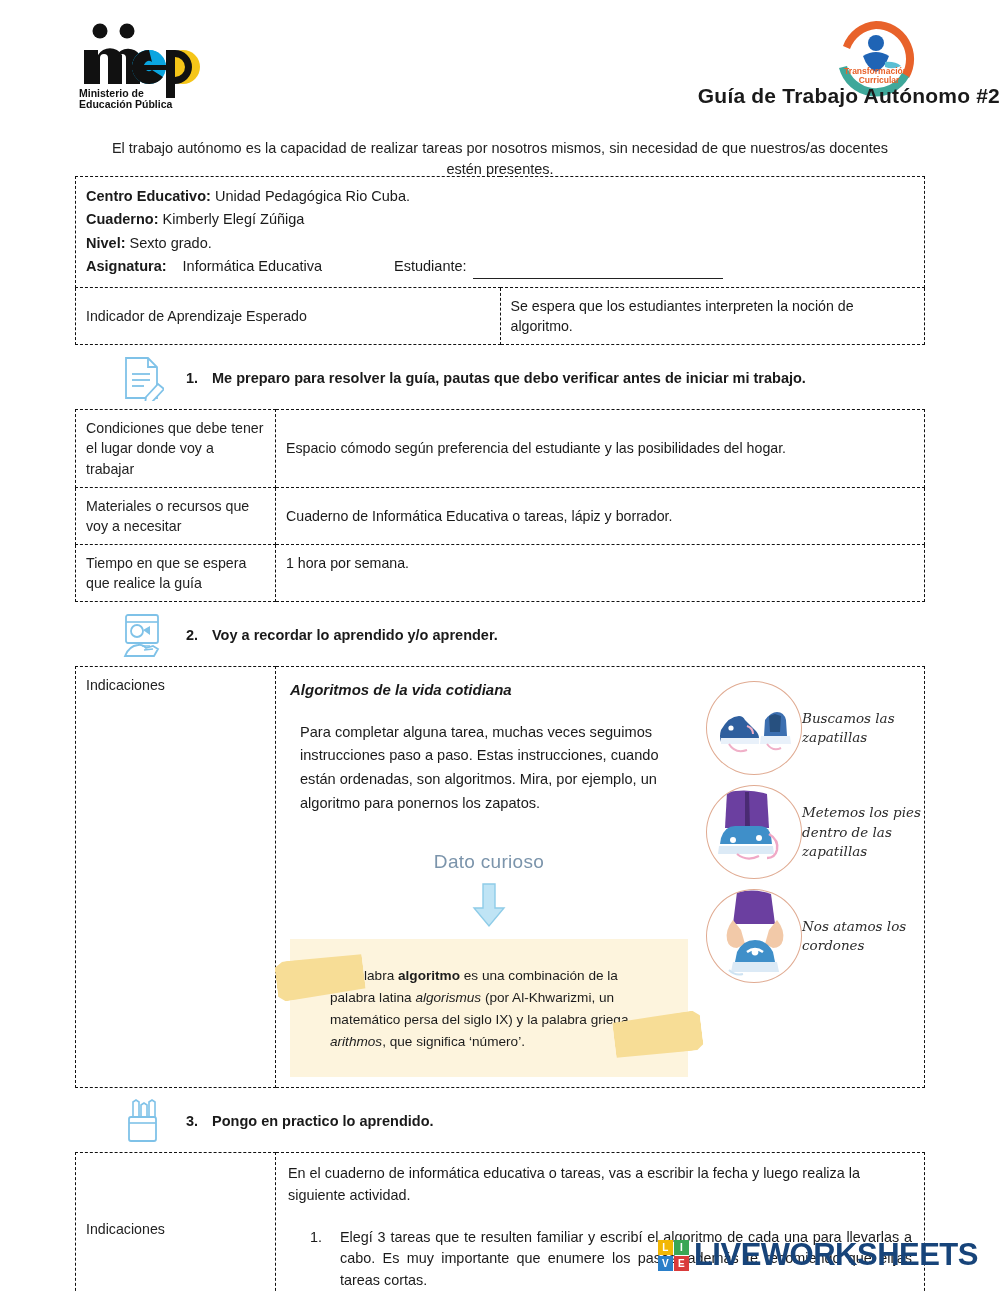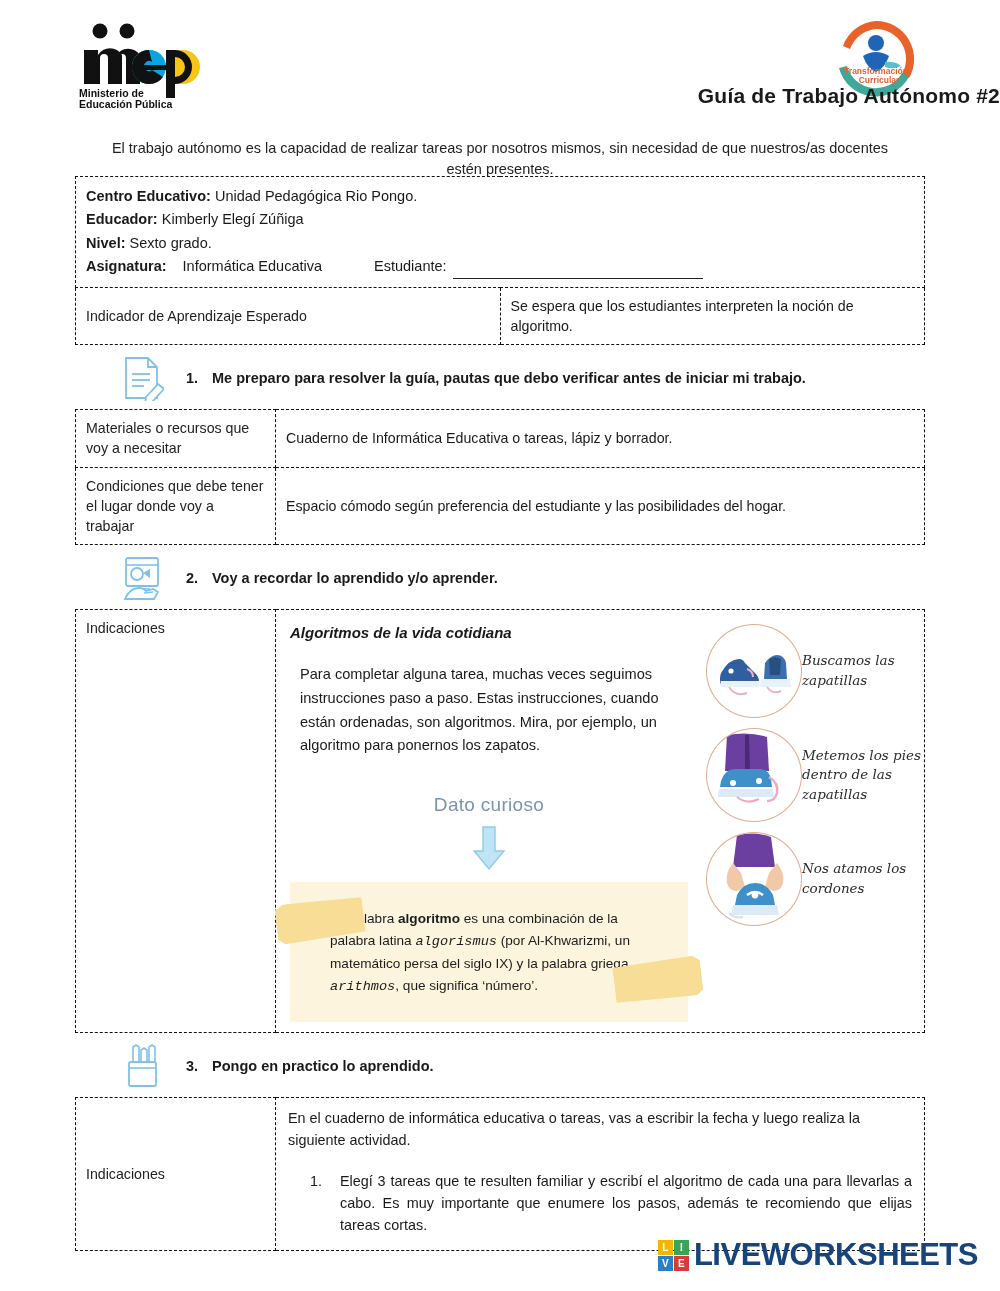--- a/index.html
+++ b/index.html
@@ -45,21 +45,21 @@
     font-size: 14.2px;
     line-height: 1.42;
   }
   .col-label { width: 200px; color: #222; }
   .col-label.mid { vertical-align: middle; }
 
   .info-cell { padding: 12px 14px 10px 14px; }
   .info-line { font-size: 14.5px; line-height: 1.62; }
   .info-line b { font-weight: bold; }
   .info-row-flex { display: flex; align-items: flex-end; }
-  .estu-label { margin-left: 52px; white-space: nowrap; }
+  .estu-label { margin-left: 72px; white-space: nowrap; }
   .estu-rule {
     display: inline-block; width: 250px;
     border-bottom: 1.3px solid #222; margin-left: 6px; height: 14px;
   }
 
   
   .section-head {
     display: flex; align-items: center;
     width: 850px; margin: 0 auto;
     padding: 10px 0 8px 0;
@@ -84,21 +84,21 @@
     max-width: 400px;
   }
   .arrow-wrap { text-align: center; max-width: 400px; margin-bottom: 6px; }
 
   .fact-box { position: relative; width: 398px; margin-top: 2px; }
   .fact-inner {
     background: #fdf4dd; padding: 26px 24px 24px 40px;
     font-size: 13.6px; line-height: 1.62; color: #1c1c1c;
   }
   .fact-inner b { font-weight: bold; }
-  .fact-inner i { font-style: italic; font-family: Liberation Mono, monospace; }
+  .fact-inner i { font-style: italic; }
   .tape { position: absolute; background: #f7dd96; }
   .tape-l { left: -14px; top: 18px; width: 88px; height: 40px; transform: rotate(-7deg);
     clip-path: polygon(0 14%, 10% 0, 100% 6%, 100% 92%, 8% 100%, 0 86%); }
   .tape-r { right: -14px; bottom: 22px; width: 88px; height: 40px; transform: rotate(-7deg);
     clip-path: polygon(0 6%, 92% 0, 100% 14%, 100% 86%, 92% 100%, 0 94%); }
 
   .s2-figs { width: 250px; flex: none; padding: 14px 4px 10px 0; }
   .fig-row { display: flex; align-items: center; margin-bottom: 10px; }
   .fig-circle {
     width: 96px; height: 94px; border-radius: 50%;
@@ -172,24 +172,24 @@
 
   <div class="intro">El trabajo autónomo es la capacidad de realizar tareas por nosotros mismos, sin necesidad de que nuestros/as docentes estén presentes.</div>
 
   <div style="margin-top:46px;">
     <table class="tbl">
       <tbody>
           <tr>
         <td colspan="2" class="info-cell">
           <div class="info-line">
             <b>Centro Educativo:</b>
-            <span>Unidad Pedagógica Rio Pongo.</span>
+            <span>Unidad Pedagógica Rio Cuba.</span>
           </div>
           <div class="info-line">
-            <b>Educador:</b>
+            <b>Cuaderno:</b>
             <span>Kimberly Elegí Zúñiga</span>
           </div>
           <div class="info-line">
             <b>Nivel:</b>
             <span>Sexto grado.</span>
           </div>
           <div class="info-line info-row-flex">
             <b>Asignatura:</b>
             <span style="margin-left:16px">Informática Educativa</span>
             <span class="estu-label">Estudiante:</span>
@@ -216,26 +216,30 @@
         <path d="M26 42 l12 -13 l6 5 l-12 13 l-7 2 z" fill="#fff" stroke="#7fc2e8" stroke-width="1.8"></path>
       </svg>
     </span>
     <span class="sec-num">1.</span>
     <span class="sec-title">Me preparo para resolver la guía, pautas que debo verificar antes de iniciar mi trabajo.</span>
   </div>
 
   <table class="tbl">
     <tbody>
         <tr>
+      <td class="col-label">Condiciones que debe tener el lugar donde voy a trabajar</td>
+      <td style="vertical-align:middle">Espacio cómodo según preferencia del estudiante y las posibilidades del hogar.</td>
+    </tr>
+    <tr>
       <td class="col-label">Materiales o recursos que voy a necesitar</td>
       <td class="mid-cell" style="vertical-align:middle">Cuaderno de Informática Educativa o tareas, lápiz y borrador.</td>
     </tr>
     <tr>
-      <td class="col-label">Condiciones que debe tener el lugar donde voy a trabajar</td>
-      <td style="vertical-align:middle">Espacio cómodo según preferencia del estudiante y las posibilidades del hogar.</td>
+      <td class="col-label">Tiempo en que se espera que realice la guía</td>
+      <td>1 hora por semana.</td>
     </tr>
   </tbody>
     </table>
 
   <div class="section-head">
     <span class="sec-icon">
       <svg width="44" height="46" viewBox="0 0 44 46">
         <rect x="6" y="3" width="32" height="28" rx="2" fill="#fff" stroke="#7fc2e8" stroke-width="1.8"></rect>
         <line x1="6" y1="10" x2="38" y2="10" stroke="#7fc2e8" stroke-width="1.6"></line>
         <circle cx="17" cy="19" r="6" fill="none" stroke="#7fc2e8" stroke-width="1.8"></circle>

